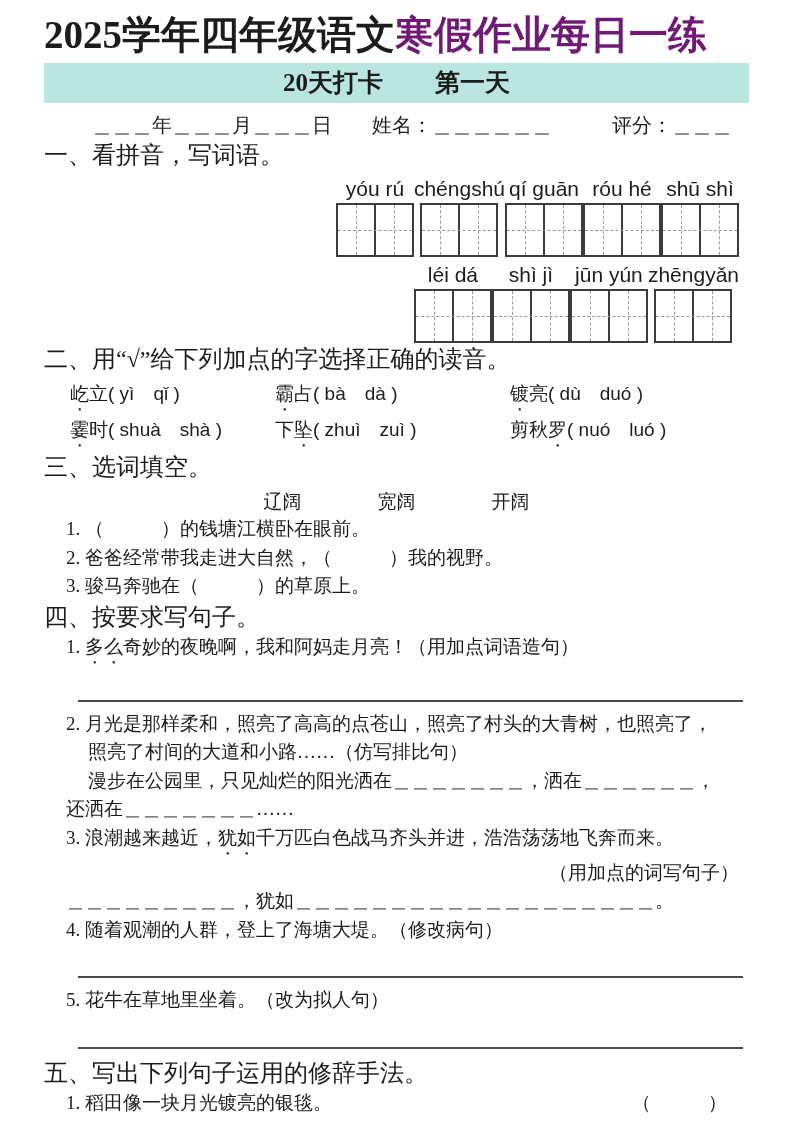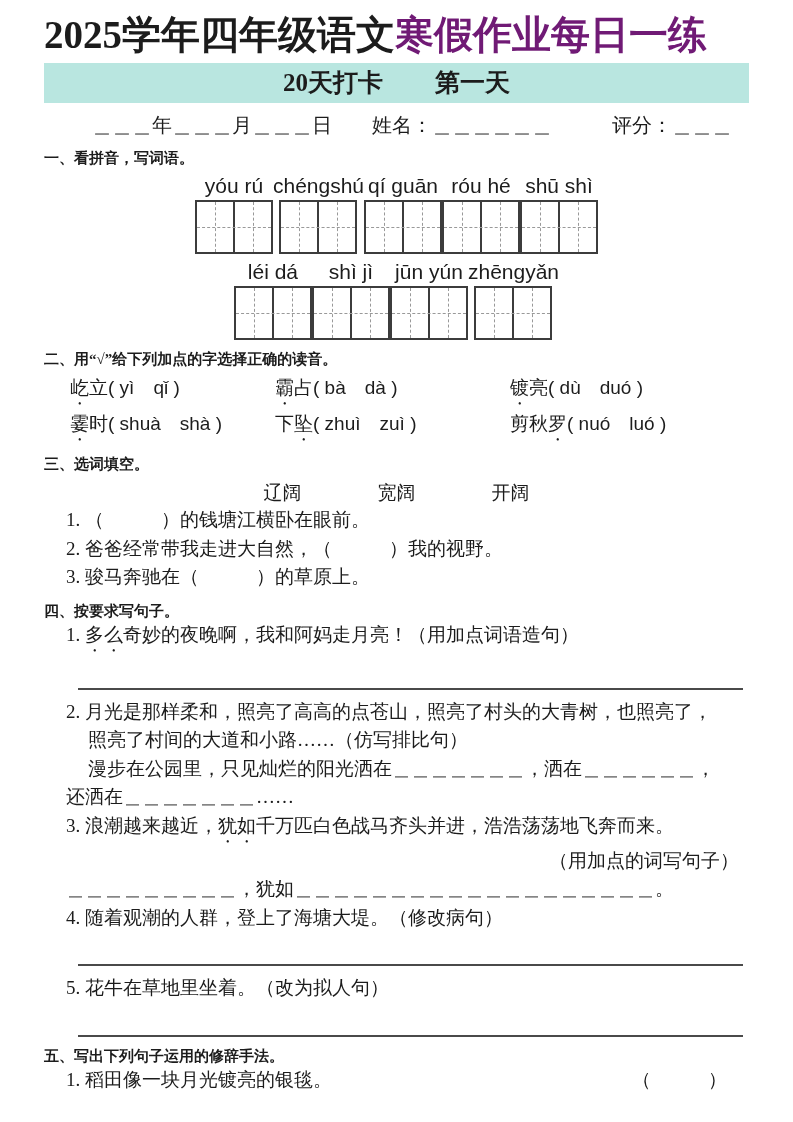--- a/index.html
+++ b/index.html
@@ -15,31 +15,31 @@
   .title{font-size:39px;font-weight:bold;line-height:1.2;white-space:nowrap;letter-spacing:0px;}
   .title .red{color:#701a75;}
   .banner{
     margin-top:4px;background:#b9e6e0;height:40px;
     display:flex;align-items:center;justify-content:center;
     font-size:25px;font-weight:bold;gap:52px;
   }
   .dateline{margin-top:9px;padding-left:48px;font-size:20px;white-space:nowrap;}
 
   
-  .sec-head{font-size:15px;font-weight:bold;margin-top:10px;}
+  .sec-head{font-size:24px;font-weight:normal;}
   .body-text{font-size:19px;line-height:1.5;}
   .indent1{padding-left:22px;}
   .indent2{padding-left:44px;}
   .dotted{
     text-emphasis:filled dot;-webkit-text-emphasis:filled dot;
     text-emphasis-position:under right;-webkit-text-emphasis-position:under right;
   }
 
   
-  .pinyin-row{display:flex;justify-content:center;padding:0 10px;margin-top:6px;}
+  .pinyin-row{display:flex;justify-content:flex-end;padding:0 10px;margin-top:6px;}
   .pinyin-group{display:flex;flex-direction:column;align-items:center;}
   .pinyin-label{
     font-family:"Liberation Sans","DejaVu Sans",sans-serif;
     font-size:21px;line-height:1.15;white-space:nowrap;
   }
   .tian-box{display:inline-flex;border:2px solid #3c3c3c;position:relative;margin-top:2px;background:#fff;}
   .tian-box::after{content:"";position:absolute;left:0;right:0;top:50%;border-top:1px dashed #999;}
   .tian-cell{width:36px;height:50px;position:relative;}
   .tian-cell + .tian-cell{border-left:2px solid #3c3c3c;}
   .tian-cell::before{content:"";position:absolute;top:0;bottom:0;left:50%;border-left:1px dashed #999;}

